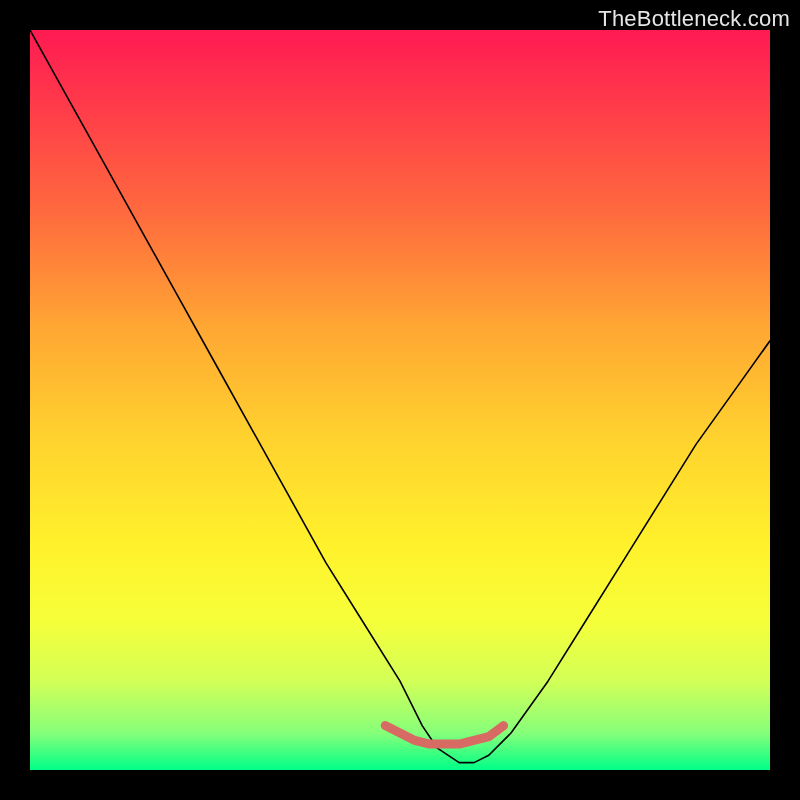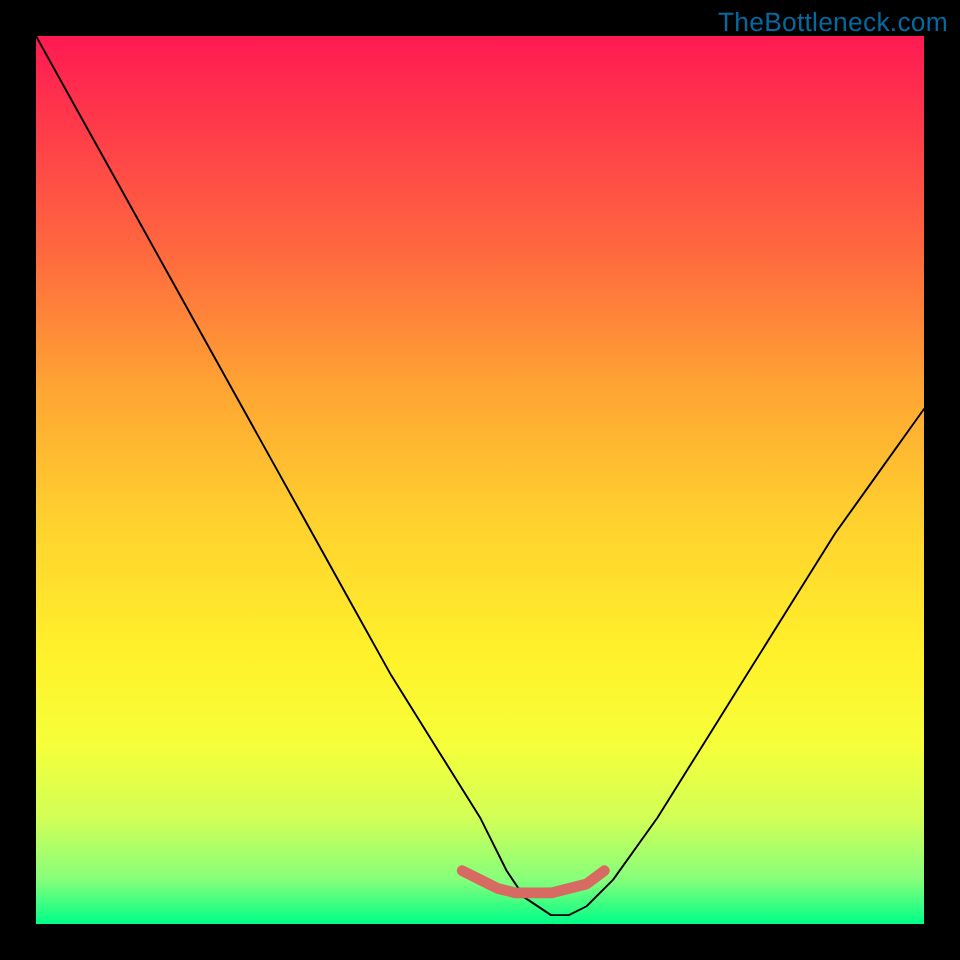--- a/index.html
+++ b/index.html
@@ -34,21 +34,21 @@
       #fff22b 70%,
       #f5ff3a 80%,
       #d2ff57 88%,
       #86ff7a 95%,
       #00ff88 100%);
   }
   .watermark {
     position: absolute;
     top: 6px;
     right: 10px;
-    color: #0369a1;
+    color: #e5e5e5;
     font-size: 22px;
     letter-spacing: 0.2px;
     font-weight: 500;
   }
   svg.overlay {
     position: absolute;
     left: 0;
     top: 0;
     width: 740px;
     height: 740px;

